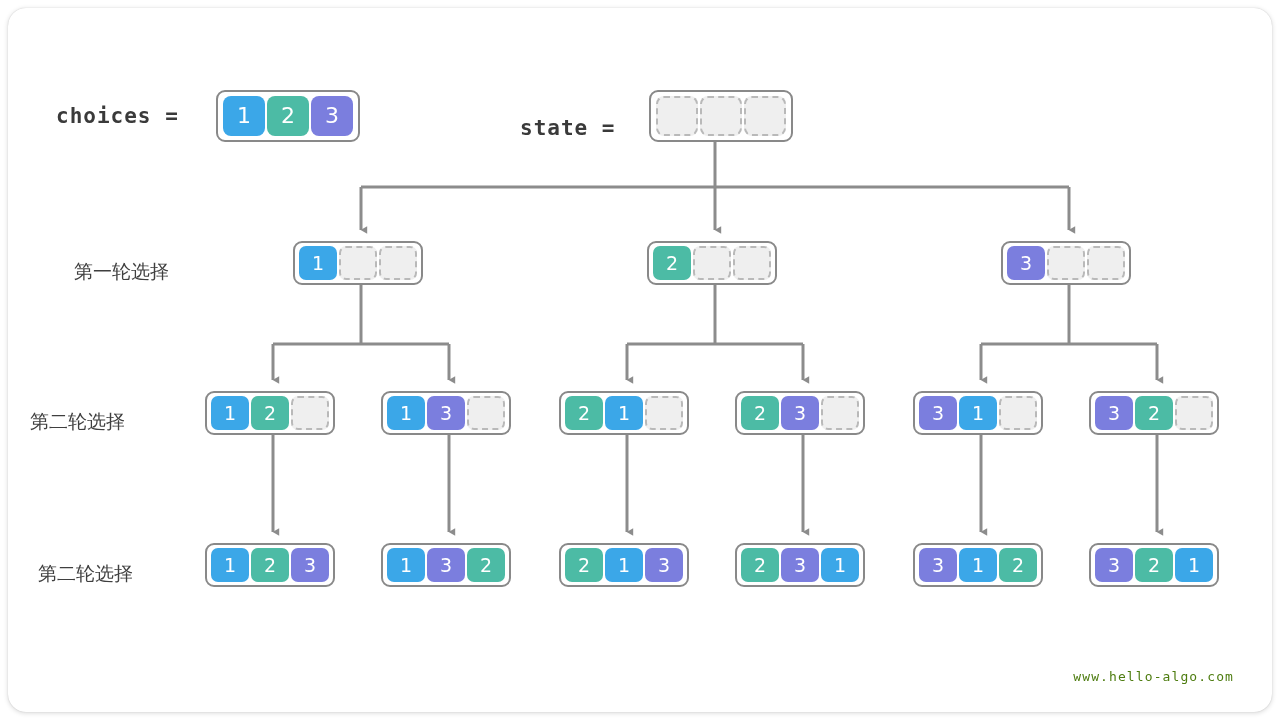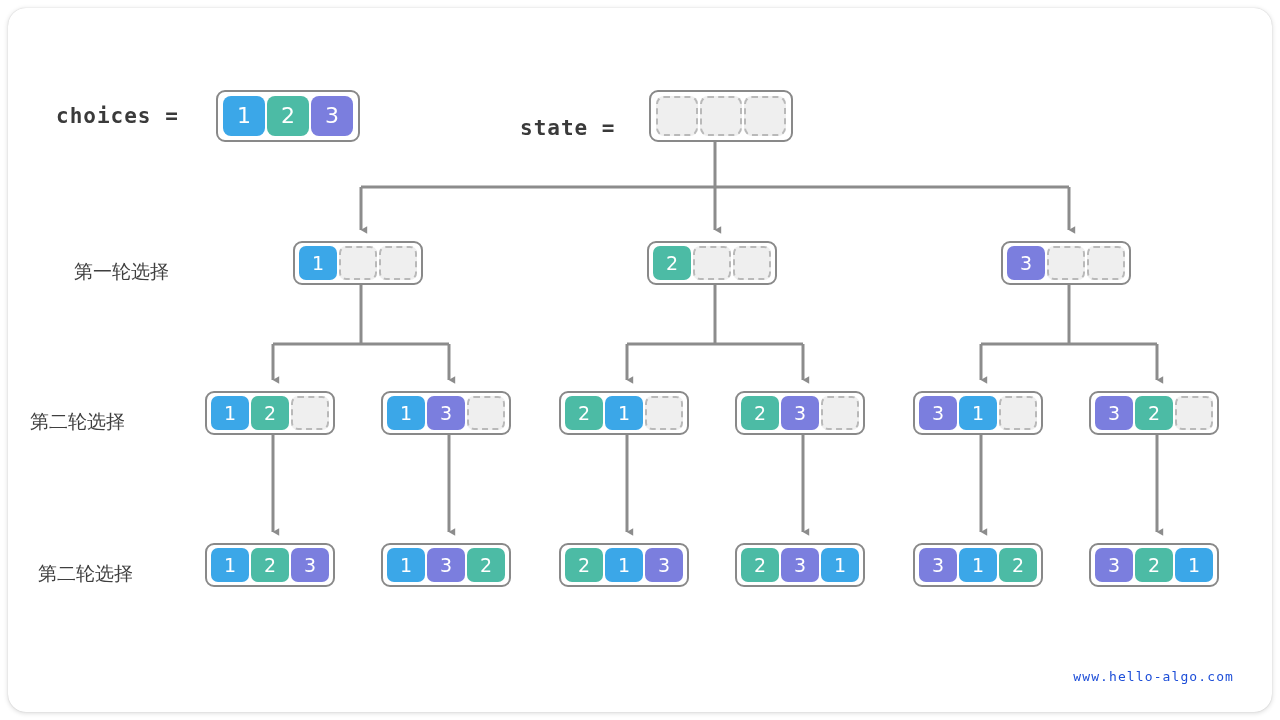--- a/index.html
+++ b/index.html
@@ -90,21 +90,21 @@
   .array.big { height: 52px; padding: 5px; }
   .array.big .cell { width: 42px; height: 40px; font-size: 22px; border-radius: 8px; }
 
   
   #watermark {
     position: absolute;
     right: 38px;
     bottom: 28px;
     font-family: "DejaVu Sans Mono", "Liberation Mono", monospace;
     font-size: 13px;
-    color: #1d4ed8;
+    color: #4d7c0f;
     letter-spacing: 1.1px;
     text-align: right;
   }
 </style>
 </head>
 <body>
 
 <div id="card">
   <div id="stage">
 

